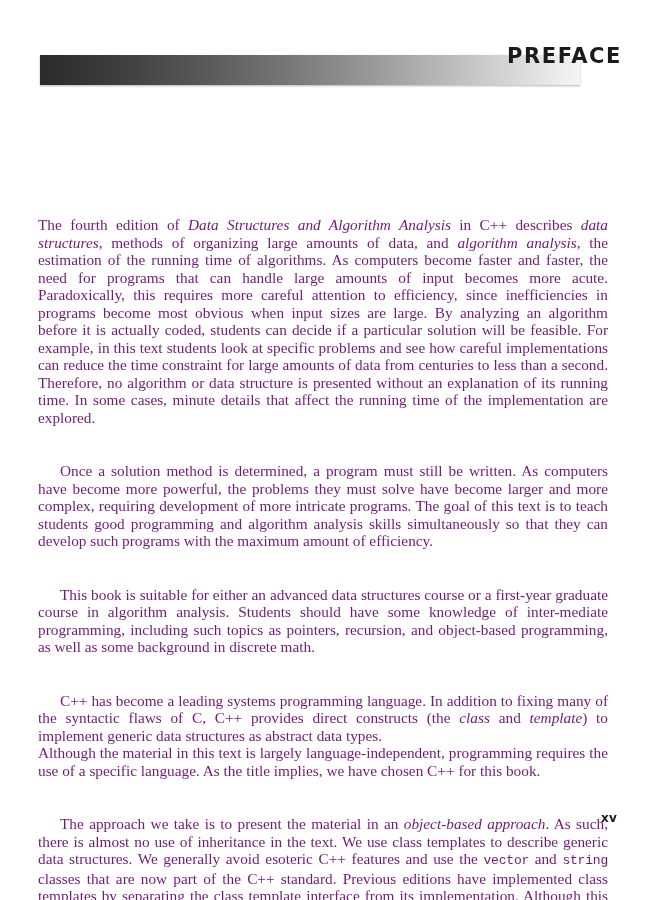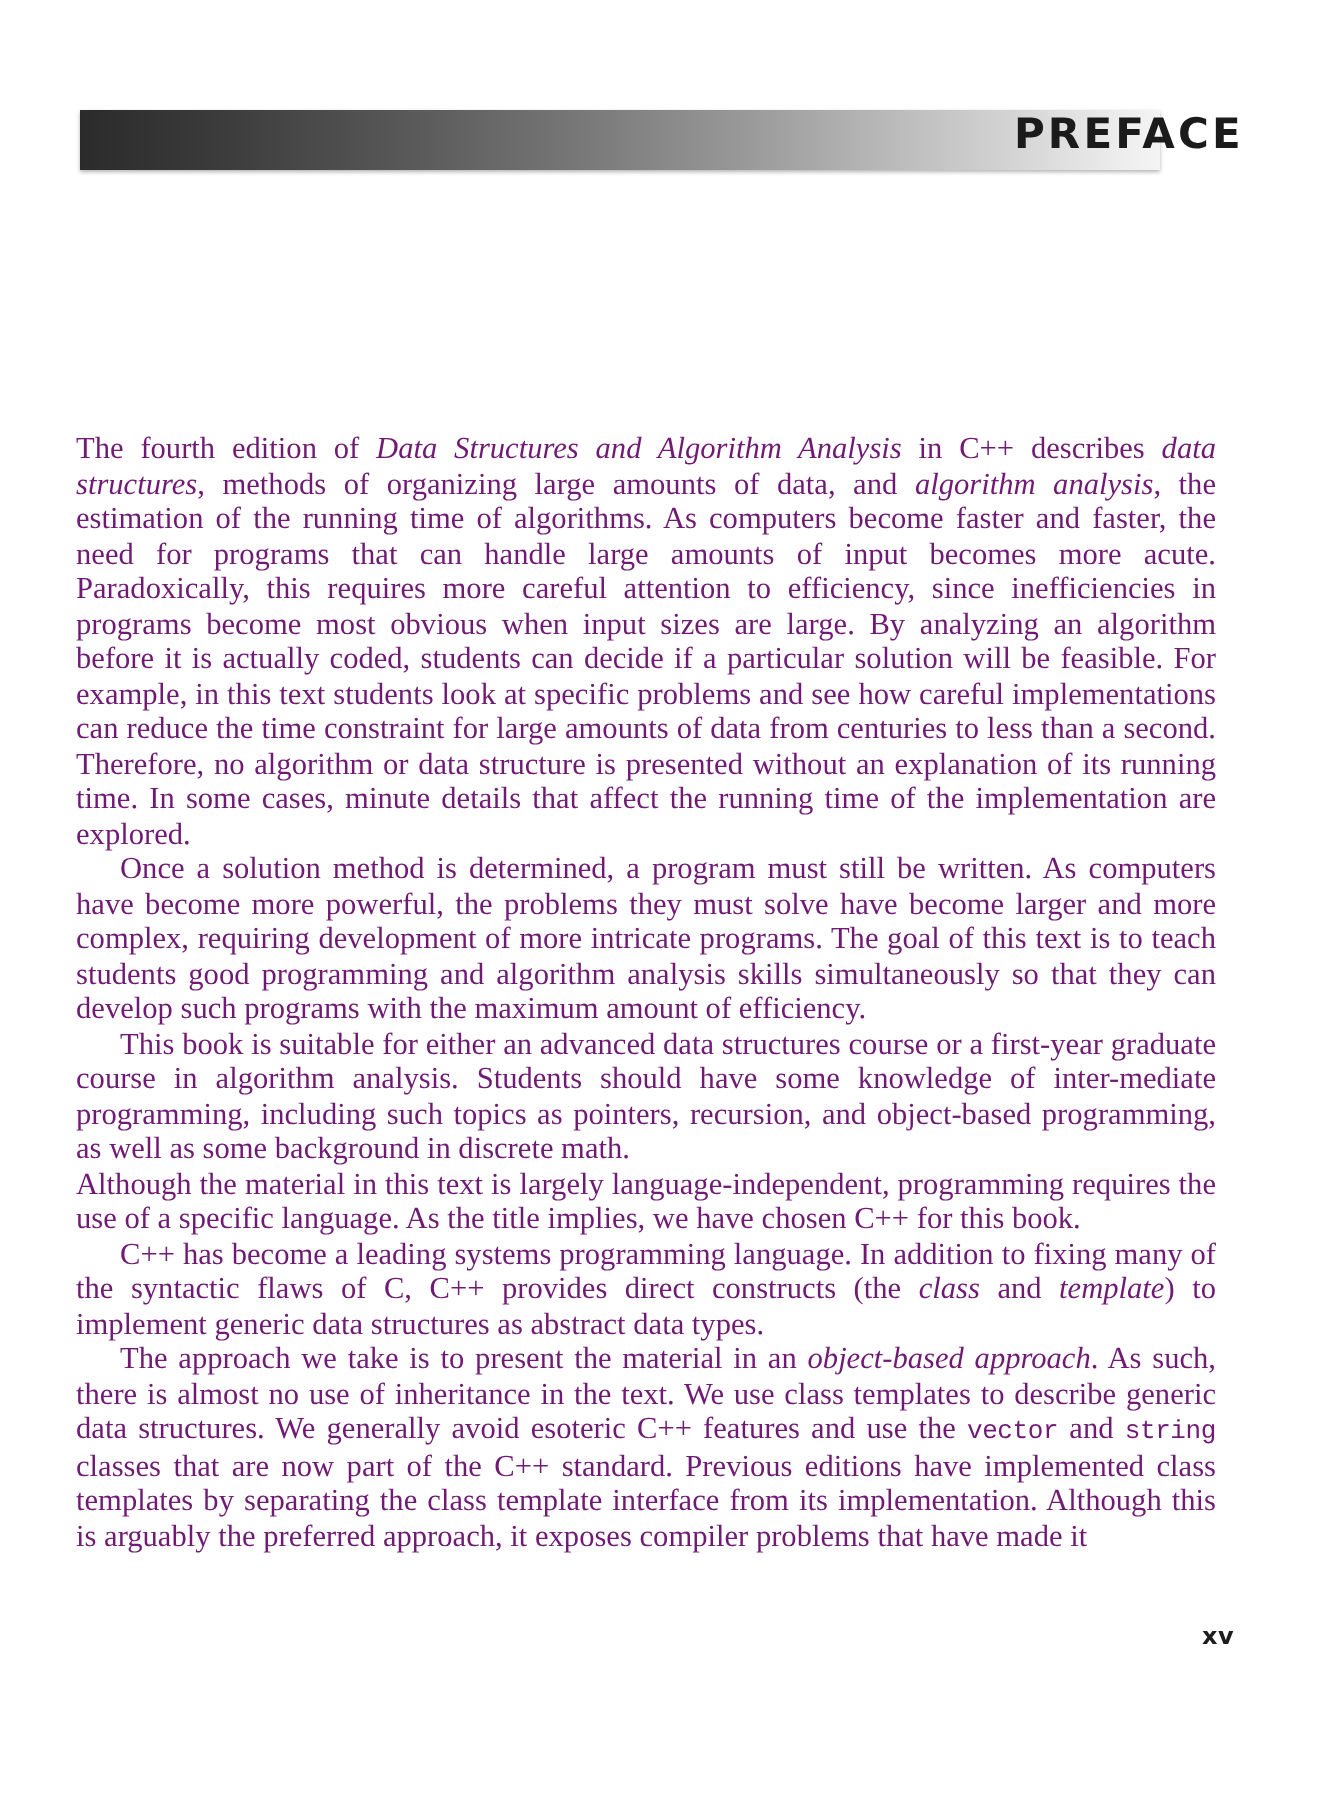--- a/index.html
+++ b/index.html
@@ -31,21 +31,21 @@
        #9a9a9a 62%,
        #bcbcbc 76%,
        #d8d8d8 88%,
        #ececec 96%,
        #f4f4f4 100%);
     box-shadow: 0 1px 2px rgba(0,0,0,0.30);
   }
   .header-title {
     position: absolute;
     right: 38px;
-    top: 54px;
+    top: 43px;
     font-family: "DejaVu Sans", "Liberation Sans", sans-serif;
     font-weight: bold;
     font-size: 21px;
     letter-spacing: 1.6px;
     color: #1b1b1b;
     line-height: 26px;
   }
 
   
   .content {
@@ -72,20 +72,21 @@
     margin: 0;
     font-size: 15.3px;
     line-height: 17.5px;
     color: #701a75;
     text-align: justify;
     text-justify: inter-word;
     hyphens: none;
   }
   p.body.indent {
     text-indent: 22px;
+    margin-top: 36px;
   }
 
   i.it { font-style: italic; }
   code.mono {
     font-family: Liberation Mono, monospace;
     font-size: 13px;
     font-style: normal;
     letter-spacing: -0.2px;
   }
 
@@ -106,20 +107,20 @@
 
 <div class="page">
 
   <div class="header-band"></div>
   <div class="header-title">PREFACE</div>
 
   <div class="content">
       <p class="body"><span>The fourth edition of </span><i class="it">Data Structures and Algorithm Analysis</i><span> in C++ describes </span><i class="it">data structures</i><span>, methods of organizing large amounts of data, and </span><i class="it">algorithm analysis</i><span>, the estimation of the running time of algorithms. As computers become faster and faster, the need for programs that can handle large amounts of input becomes more acute. Paradoxically, this requires more careful attention to efficiency, since inefficiencies in programs become most obvious when input sizes are large. By analyzing an algorithm before it is actually coded, students can decide if a particular solution will be feasible. For example, in this text students look at specific problems and see how careful implementations can reduce the time constraint for large amounts of data from centuries to less than a second. Therefore, no algorithm or data structure is presented without an explanation of its running time. In some cases, minute details that affect the running time of the implementation are explored.</span></p>
       <p class="body indent"><span>Once a solution method is determined, a program must still be written. As computers have become more powerful, the problems they must solve have become larger and more complex, requiring development of more intricate programs. The goal of this text is to teach students good programming and algorithm analysis skills simultaneously so that they can develop such programs with the maximum amount of efficiency.</span></p>
       <p class="body indent"><span>This book is suitable for either an advanced data structures course or a first-year graduate course in algorithm analysis. Students should have some knowledge of inter-mediate programming, including such topics as pointers, recursion, and object-based programming, as well as some background in discrete math.</span></p>
+      <p class="body indent"><span>C++ has become a leading systems programming language. In addition to fixing many of the syntactic flaws of C, C++ provides direct constructs (the </span><i class="it">class</i><span> and </span><i class="it">template</i><span>) to implement generic data structures as abstract data types.</span></p>
       <p class="body"><span>Although the material in this text is largely language-independent, programming requires the use of a specific language. As the title implies, we have chosen C++ for this book.</span></p>
-      <p class="body indent"><span>C++ has become a leading systems programming language. In addition to fixing many of the syntactic flaws of C, C++ provides direct constructs (the </span><i class="it">class</i><span> and </span><i class="it">template</i><span>) to implement generic data structures as abstract data types.</span></p>
       <p class="body indent"><span>The approach we take is to present the material in an </span><i class="it">object-based approach</i><span>. As such, there is almost no use of inheritance in the text. We use class templates to describe generic data structures. We generally avoid esoteric C++ features and use the </span><code class="mono">vector</code><span> and </span><code class="mono">string</code><span> classes that are now part of the C++ standard. Previous editions have implemented class templates by separating the class template interface from its implementation. Although this is arguably the preferred approach, it exposes compiler problems that have made it</span></p>
     </div>
 
   <div class="folio">xv</div>
 
 </div>
 
 </body></html>

